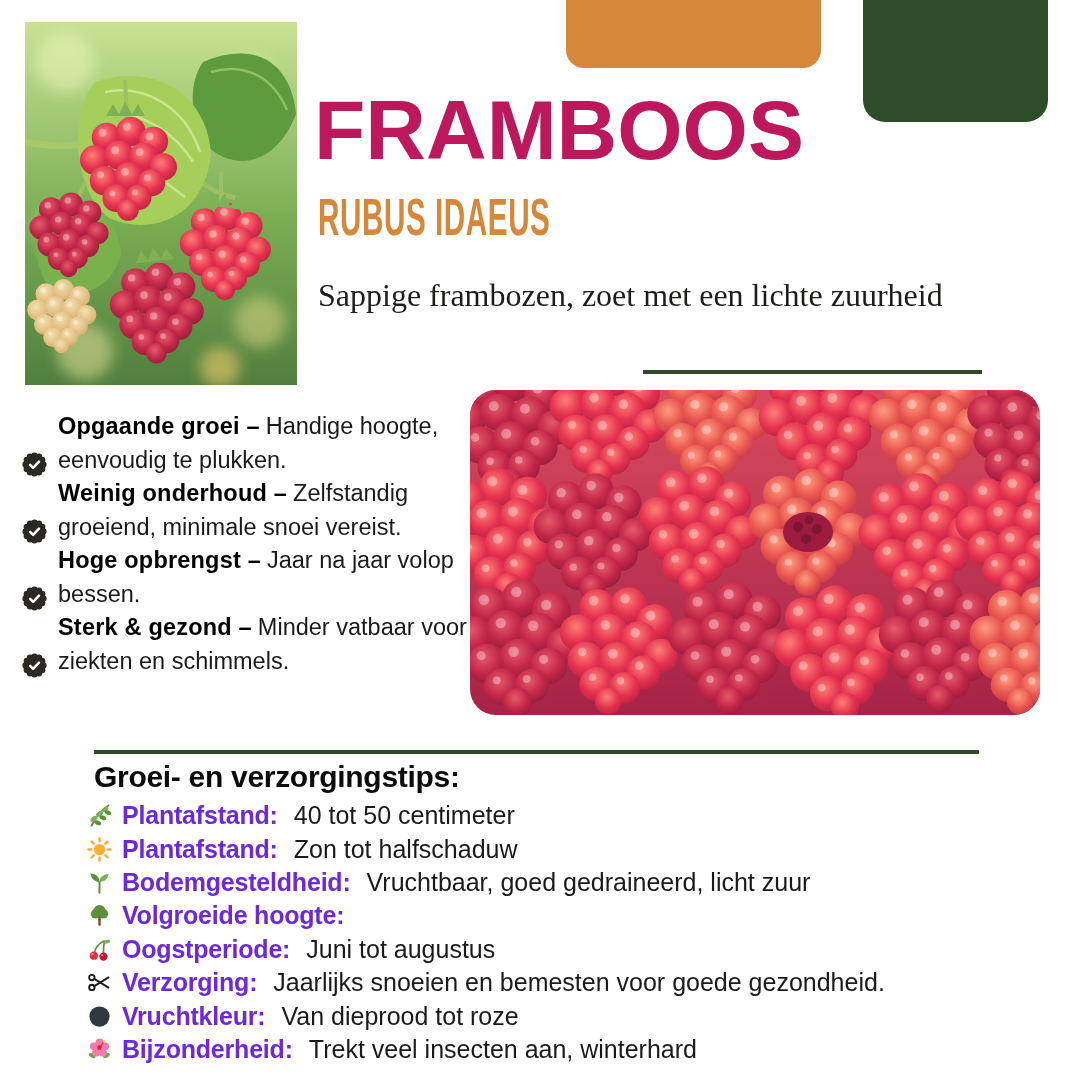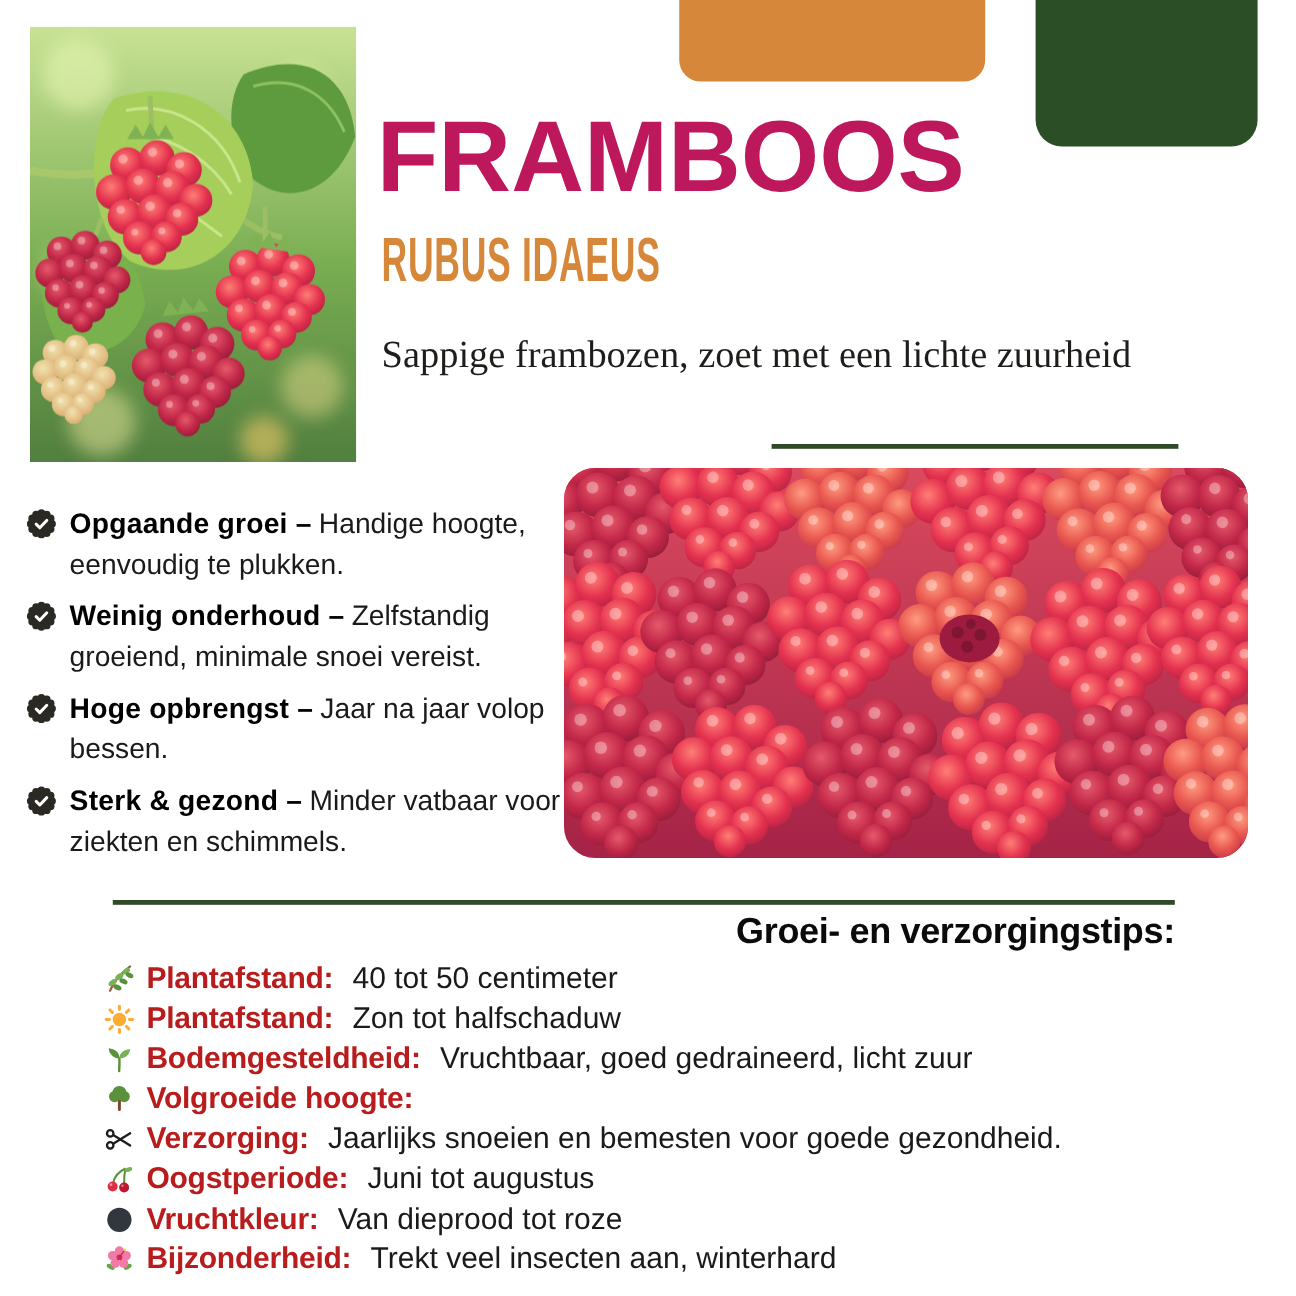--- a/index.html
+++ b/index.html
@@ -19,33 +19,33 @@
   
   .title{left:314px;top:88px;font-size:84px;font-weight:bold;line-height:1;color:#be185d;letter-spacing:0;}
   .subtitle{left:318px;top:191px;font-size:52px;font-weight:bold;line-height:1;color:#D6873A;
             letter-spacing:1px;transform:scaleX(.57);transform-origin:left top;white-space:nowrap;}
   .tagline{left:318px;top:277px;width:744px;font-family:"Liberation Serif",serif;
            font-size:32px;color:#1F1D1B;white-space:nowrap;}
   .tagline-divider{left:643px;top:370px;width:339px;height:4px;background:#2E4A26;}
 
   
   .features{left:22px;top:410px;width:446px;}
-  .feature{display:flex;gap:11px;align-items:flex-start;margin-top:10px;}
+  .feature{display:flex;gap:11px;align-items:flex-end;}
   .feature .badge{flex:0 0 25px;margin-top:4px;}
   .feature .txt{font-size:23.5px;line-height:33.5px;color:#1A1A1A;}
   .feature .txt b{color:#000;margin-right:6px;letter-spacing:.2px;}
 
   
   .care-divider{left:94px;top:750px;width:885px;height:4px;background:#2E4A26;}
-  .care-heading{left:94px;top:760px;width:885px;text-align:right;font-size:30px;font-weight:bold;
+  .care-heading{left:94px;top:760px;width:885px;text-align:left;font-size:30px;font-weight:bold;
                 color:#0B0B0B;letter-spacing:-.3px;}
   .care-list{left:86px;top:799px;width:950px;}
   .care-item{display:flex;align-items:center;height:33.4px;gap:9px;font-size:25px;color:#1A1A1A;white-space:nowrap;}
   .care-item .ic{flex:0 0 27px;height:27px;}
-  .care-item b{color:#b91c1c;margin-right:7px;letter-spacing:-.2px;}
+  .care-item b{color:#6d28d9;margin-right:7px;letter-spacing:-.2px;}
 </style>
 </head>
 <body>
 
 <div class="canvas">
 
   <svg width="0" height="0" style="position:absolute">
     <defs>
       <g id="berryShape">
         <circle cx="30" cy="24" r="15"></circle>
@@ -325,43 +325,43 @@
         <circle cx="8.5" cy="10.5" r="4.2" fill="#5C913B"></circle>
           <circle cx="15.5" cy="10.5" r="4.2" fill="#5C913B"></circle>
         <circle cx="12" cy="8" r="5.4" fill="#5C913B"></circle>
         <rect x="10.9" y="13" width="2.2" height="8.2" rx="1" fill="#7C4A2D"></rect>
       </svg>
       <b>Volgroeide hoogte:</b>
     </div>
 
     <div class="care-item">
       <svg class="ic" viewBox="0 0 24 24">
-        <g stroke="#1D1D1D" stroke-width="1.7" fill="none" stroke-linecap="round">
-          <circle cx="5.2" cy="7.6" r="2.4"></circle>
-            <circle cx="5.2" cy="16.4" r="2.4"></circle>
-          <path d="M7.4 8.8 L20 16.5"></path>
-            <path d="M7.4 15.2 L20 7.5"></path>
-        </g>
-      </svg>
-      <b>Verzorging:</b>
-      <span>Jaarlijks snoeien en bemesten voor goede gezondheid.</span>
-    </div>
-
-    <div class="care-item">
-      <svg class="ic" viewBox="0 0 24 24">
         <path d="M7.5 14.5C8.5 10 11.5 6.5 16.5 4.2" stroke="#5C913B" stroke-width="1.5" fill="none"></path>
         <path d="M15.5 15.5C15.3 11 15.8 7.5 16.5 4.2" stroke="#5C913B" stroke-width="1.5" fill="none"></path>
         <ellipse cx="18.8" cy="5" rx="2.8" ry="1.6" transform="rotate(-20 18.8 5)" fill="#77B255"></ellipse>
         <circle cx="7" cy="17.5" r="3.7" fill="#DD2E44"></circle>
           <circle cx="15.5" cy="18.3" r="3.7" fill="#BE1931"></circle>
         <circle cx="5.8" cy="16.2" r="1" fill="#fff" opacity=".5"></circle>
           <circle cx="14.3" cy="17" r="1" fill="#fff" opacity=".4"></circle>
       </svg>
       <b>Oogstperiode:</b>
       <span>Juni tot augustus</span>
+    </div>
+
+    <div class="care-item">
+      <svg class="ic" viewBox="0 0 24 24">
+        <g stroke="#1D1D1D" stroke-width="1.7" fill="none" stroke-linecap="round">
+          <circle cx="5.2" cy="7.6" r="2.4"></circle>
+            <circle cx="5.2" cy="16.4" r="2.4"></circle>
+          <path d="M7.4 8.8 L20 16.5"></path>
+            <path d="M7.4 15.2 L20 7.5"></path>
+        </g>
+      </svg>
+      <b>Verzorging:</b>
+      <span>Jaarlijks snoeien en bemesten voor goede gezondheid.</span>
     </div>
 
     <div class="care-item">
       <svg class="ic" viewBox="0 0 24 24">
         <circle cx="12" cy="12" r="9" fill="#31373D"></circle>
       </svg>
       <b>Vruchtkleur:</b>
       <span>Van dieprood tot roze</span>
     </div>
 

